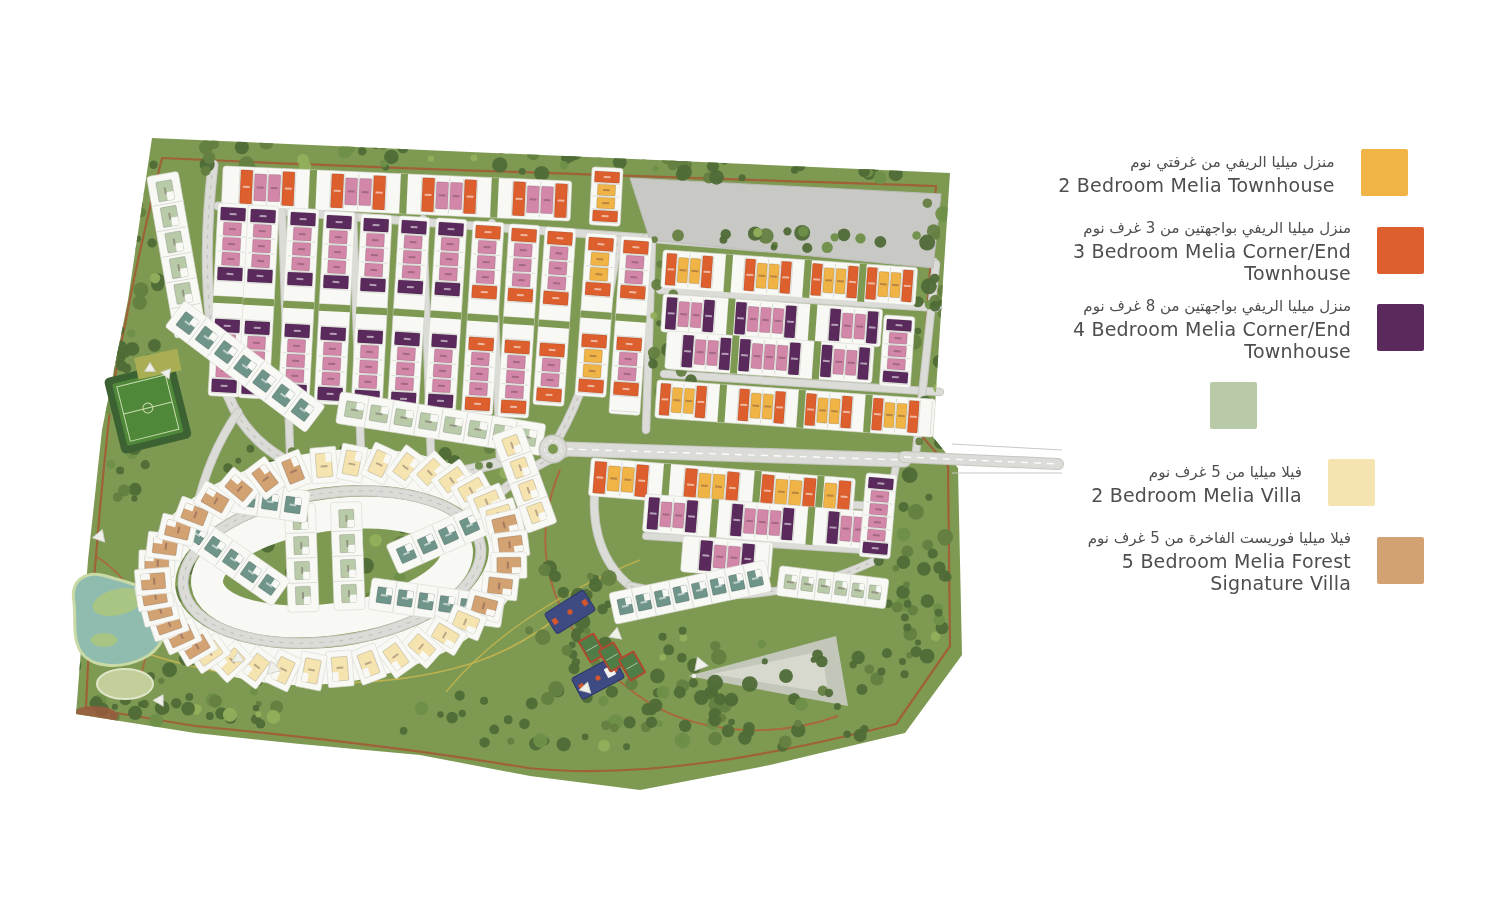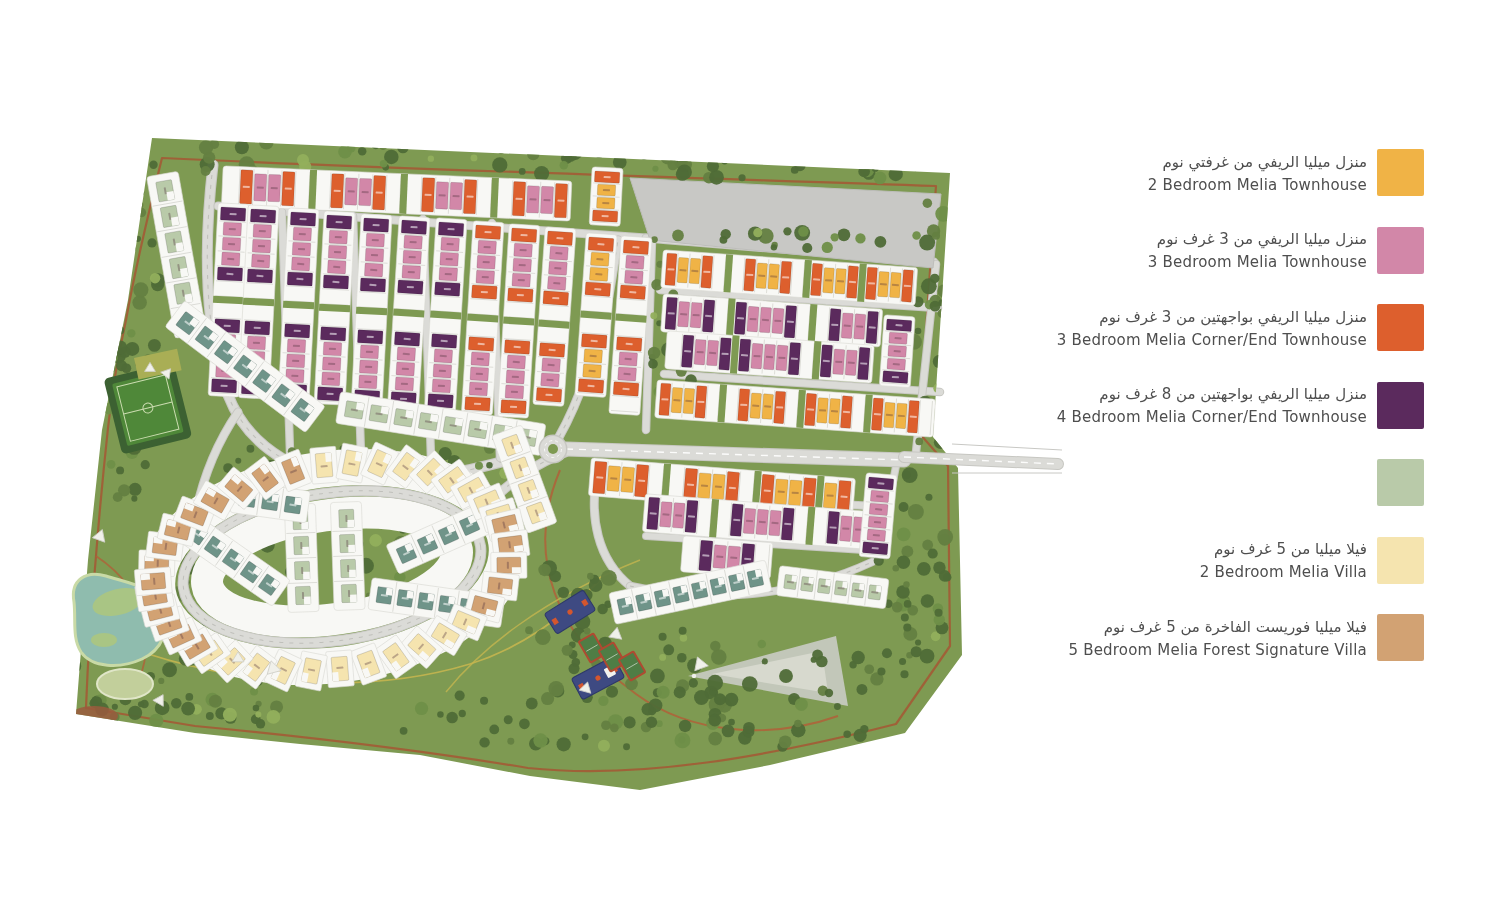--- a/index.html
+++ b/index.html
@@ -1,22 +1,22 @@
 <!DOCTYPE html>
 <html><head>
 <meta charset="utf-8">
 <style>
   html,body{margin:0;padding:0;background:#ffffff;font-family:"DejaVu Sans",sans-serif;}
   .stage{position:relative;width:1500px;height:900px;background:#ffffff;overflow:hidden;}
   #site-svg{position:absolute;left:0;top:0;}
   .legend{position:absolute;left:1042px;top:134px;width:382px;display:flex;flex-direction:column;}
-  .legend-row{height:77.5px;display:flex;align-items:center;justify-content:flex-end;gap:10px;}
+  .legend-row{height:77.5px;display:flex;align-items:center;justify-content:center;gap:26px;}
   .legend-text{text-align:right;color:#4E4E4E;}
   .legend-text .ar{font-size:15px;line-height:24px;}
-  .legend-text .en{font-size:15px;line-height:22px;letter-spacing:.2px;}
+  .legend-text .en{font-size:19px;line-height:22px;letter-spacing:.2px;}
   .swatch{width:47px;height:47px;border-radius:2px;flex:0 0 47px;}
 </style>
 </head>
 <body>
 
 <div class="stage">
   <svg id="site-svg" viewBox="0 0 1500 900" width="1500" height="900">
       <defs>
         <clipPath id="siteclip">
           <polygon points="152,138 950,173 933,437 958,468 962,655 905,733 770,765 640,790 530,776 420,755 300,744 195,733 76,714 88,560 102,430 128,300"></polygon>
@@ -1997,27 +1997,20 @@
   <div class="legend">
     <div class="legend-row">
       <div class="legend-text">
         <div class="ar" dir="rtl">منزل ميليا الريفي من غرفتي نوم</div>
         <div class="en">2 Bedroom Melia Townhouse</div>
       </div>
       <div class="swatch" style="background: rgb(240, 179, 70);"></div>
     </div>
     <div class="legend-row">
       <div class="legend-text">
-        <div class="ar" dir="rtl">منزل ميليا الريفي من 3 غرف نوم</div>
-        <div class="en">3 Bedroom Melia Townhouse</div>
-      </div>
-      <div class="swatch" style="background: rgb(210, 135, 168);"></div>
-    </div>
-    <div class="legend-row">
-      <div class="legend-text">
         <div class="ar" dir="rtl">منزل ميليا الريفي بواجهتين من 3 غرف نوم</div>
         <div class="en">3 Bedroom Melia Corner/End Townhouse</div>
       </div>
       <div class="swatch" style="background: rgb(221, 95, 45);"></div>
     </div>
     <div class="legend-row">
       <div class="legend-text">
         <div class="ar" dir="rtl">منزل ميليا الريفي بواجهتين من 8 غرف نوم</div>
         <div class="en">4 Bedroom Melia Corner/End Townhouse</div>
       </div>

